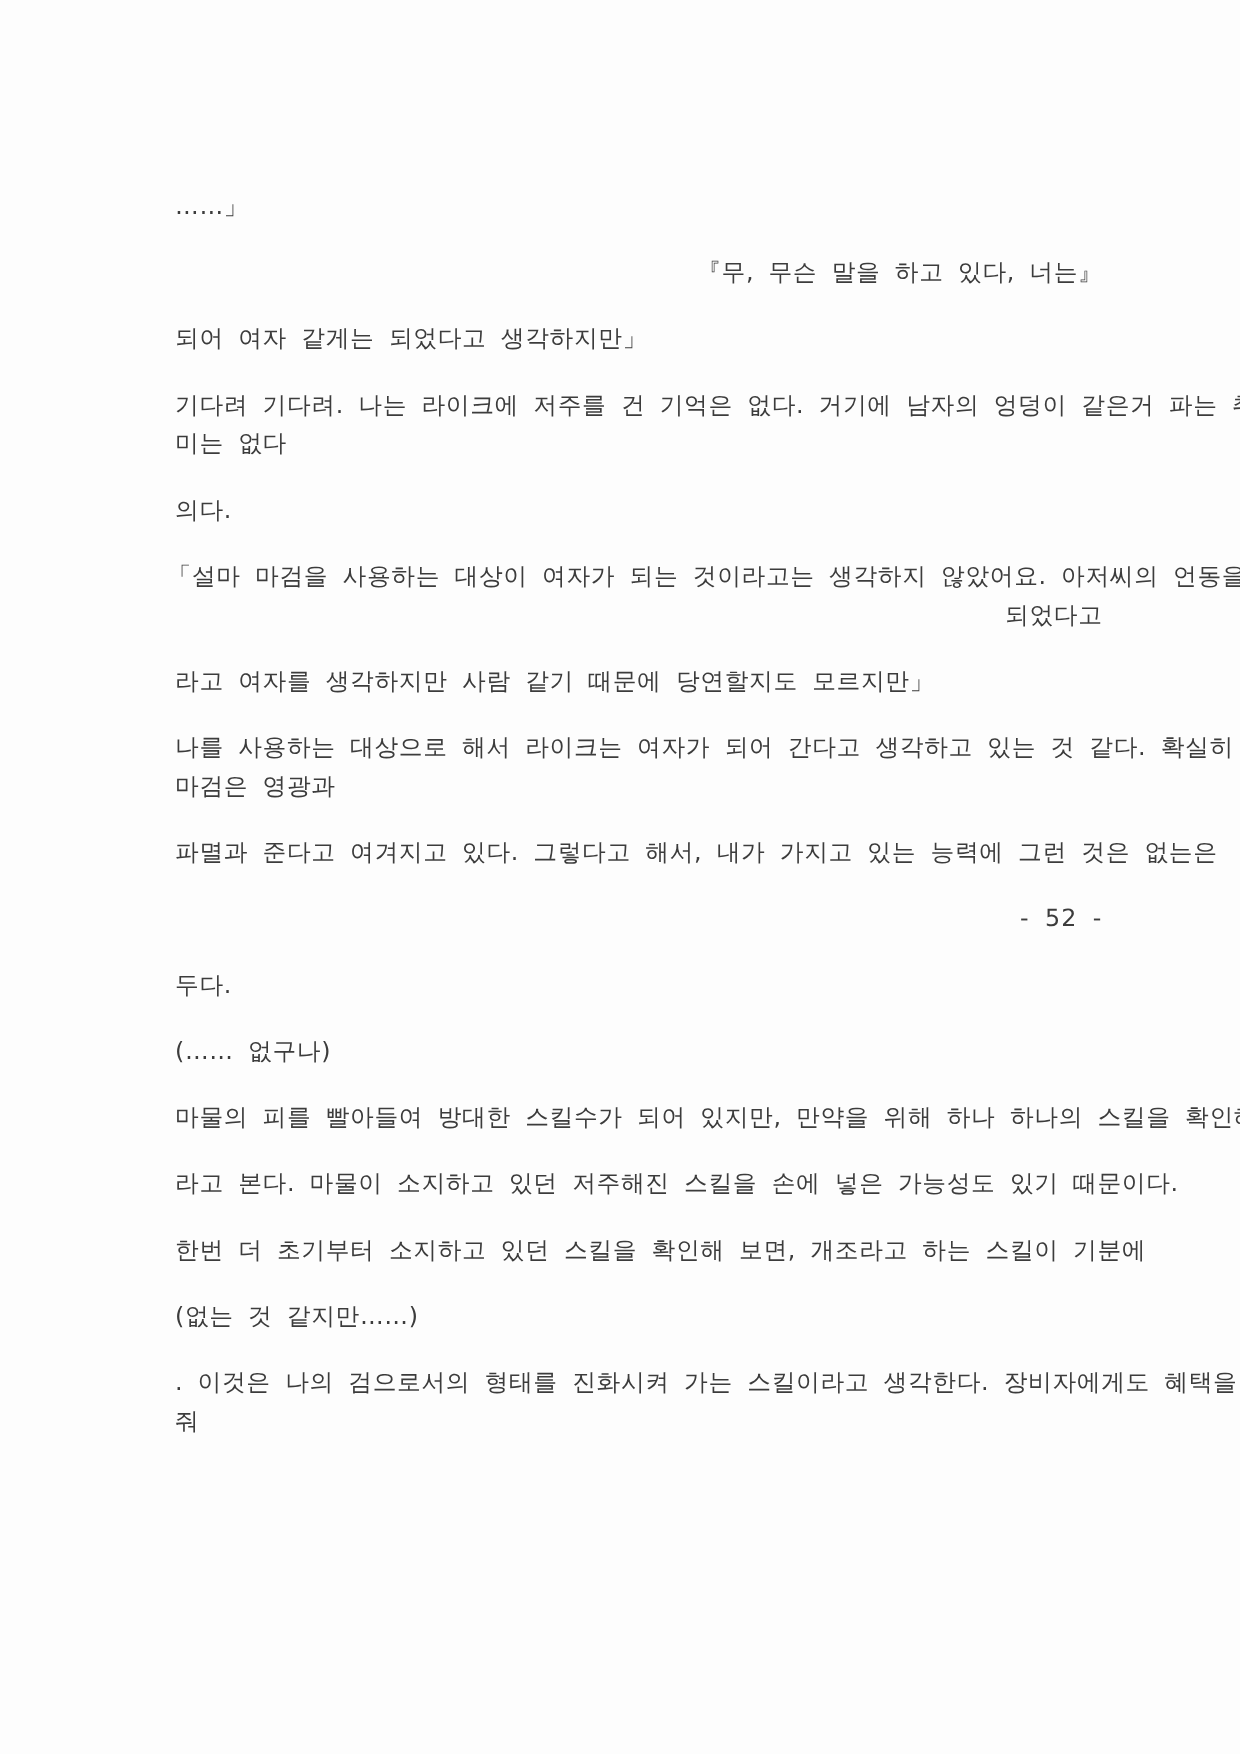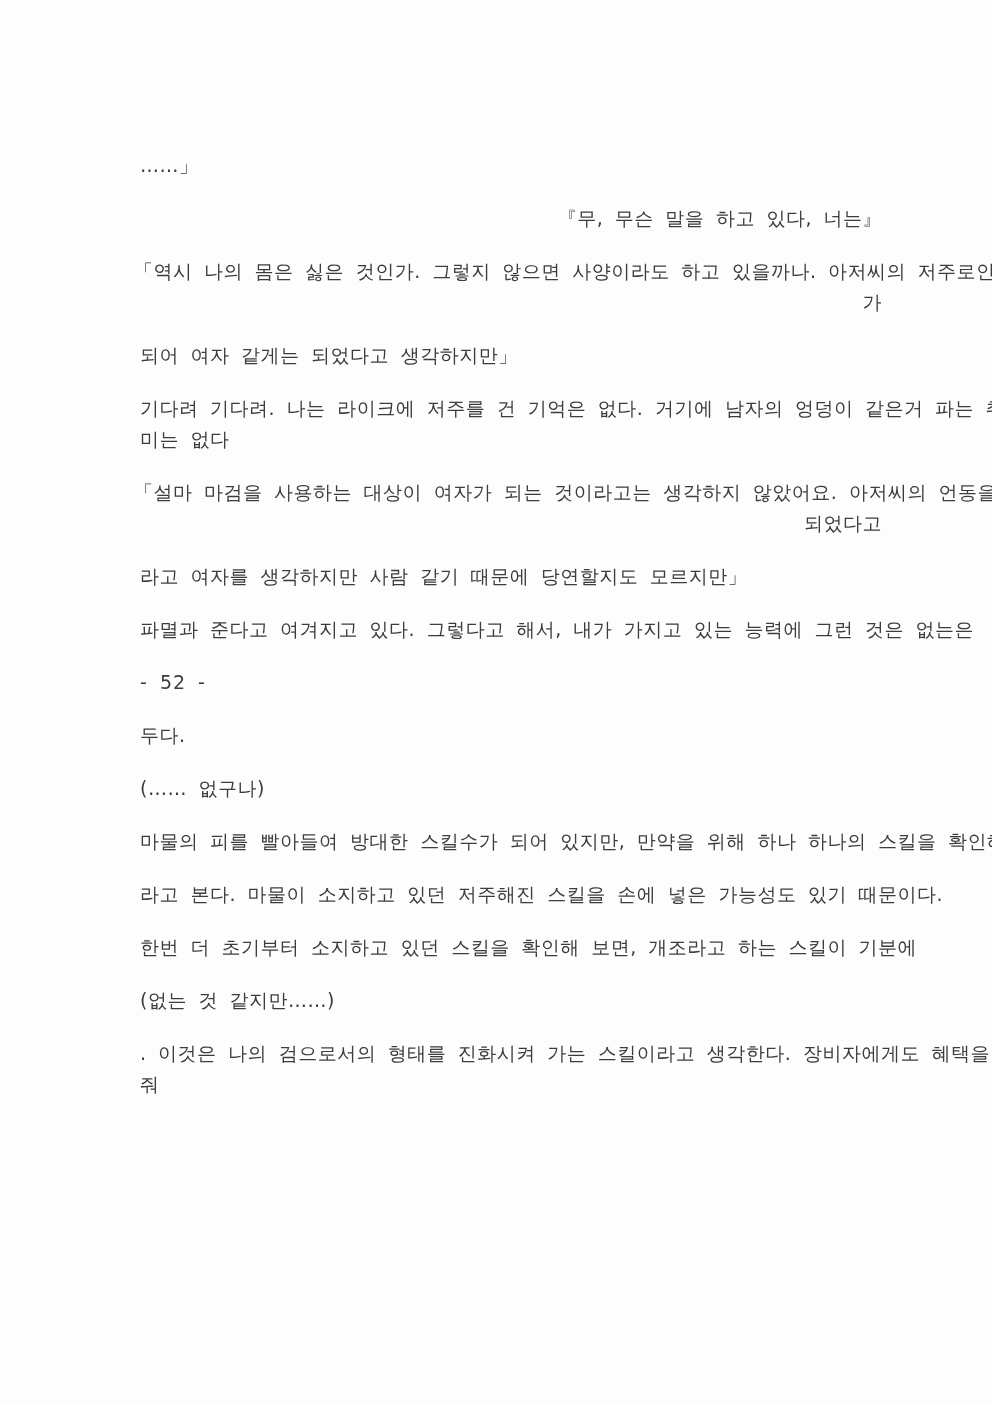--- a/index.html
+++ b/index.html
@@ -33,60 +33,64 @@
   .para .line {
     display: block;
   }
   
   .para.hang-bracket {
     text-indent: -6px;
     text-align: right;
   }
   .page-number-para {
     letter-spacing: 1px;
+    text-align: right;
   }
 </style>
 </head>
 <body>
 
 <div class="page">
   <div class="text-block">
 
     <p class="para">
       <span class="line">……」</span>
     </p>
 
     <p class="para hang-bracket">
       <span class="line">『무, 무슨 말을 하고 있다, 너는』</span>
     </p>
 
-    <p class="para hang-bracket">
-      <span class="line">「역시 나의 몸은 싫은 것인가. 그렇지 않으면 사양이라도 하고 있을까나. 아저씨의 저주로인</span>
-      <span class="line">가</span>
-    </p>
 
     <p class="para">
       <span class="line">되어 여자 같게는 되었다고 생각하지만」</span>
     </p>
 
     <p class="para">
       <span class="line">기다려 기다려. 나는 라이크에 저주를 건 기억은 없다. 거기에 남자의 엉덩이 같은거 파는 취</span>
       <span class="line">미는 없다</span>
     </p>
 
+    <p class="para">
+      <span class="line">의다.</span>
+    </p>
 
     <p class="para hang-bracket">
       <span class="line">「설마 마검을 사용하는 대상이 여자가 되는 것이라고는 생각하지 않았어요. 아저씨의 언동을</span>
       <span class="line">되었다고</span>
     </p>
 
     <p class="para">
       <span class="line">라고 여자를 생각하지만 사람 같기 때문에 당연할지도 모르지만」</span>
     </p>
 
+    <p class="para">
+      <span class="line">나를 사용하는 대상으로 해서 라이크는 여자가 되어 간다고 생각하고 있는 것 같다. 확실히</span>
+      <span class="line">마검은 영광과</span>
+    </p>
 
     <p class="para">
       <span class="line">파멸과 준다고 여겨지고 있다. 그렇다고 해서, 내가 가지고 있는 능력에 그런 것은 없는은</span>
     </p>
 
     <p class="para page-number-para">
       <span class="line">- 52 -</span>
     </p>
 
     <p class="para">

